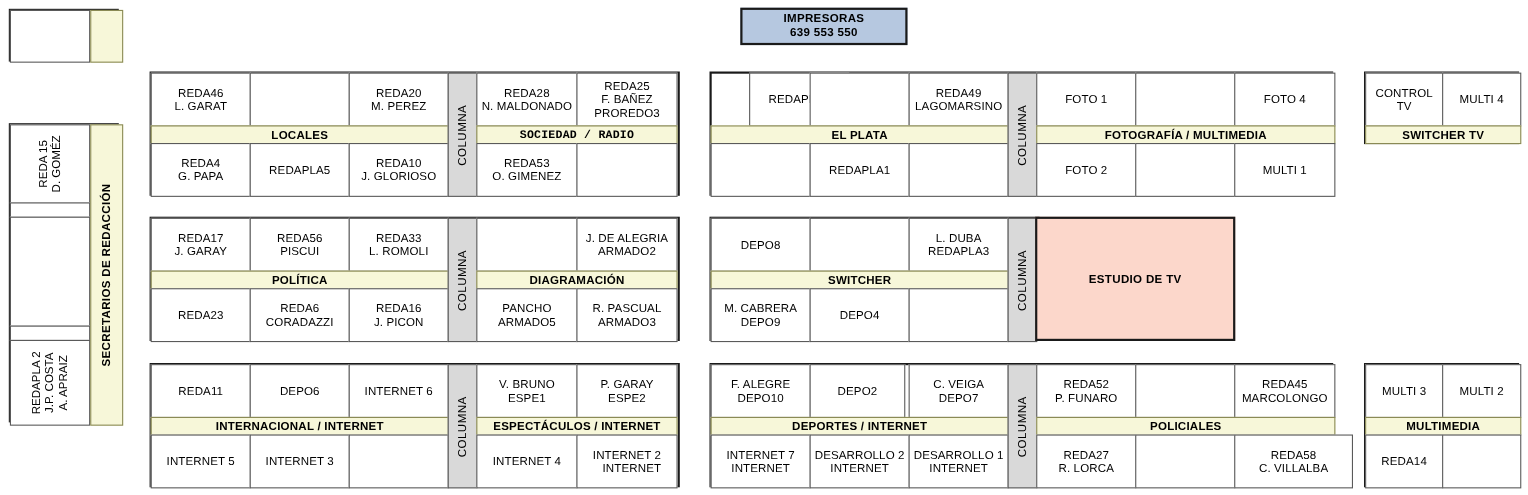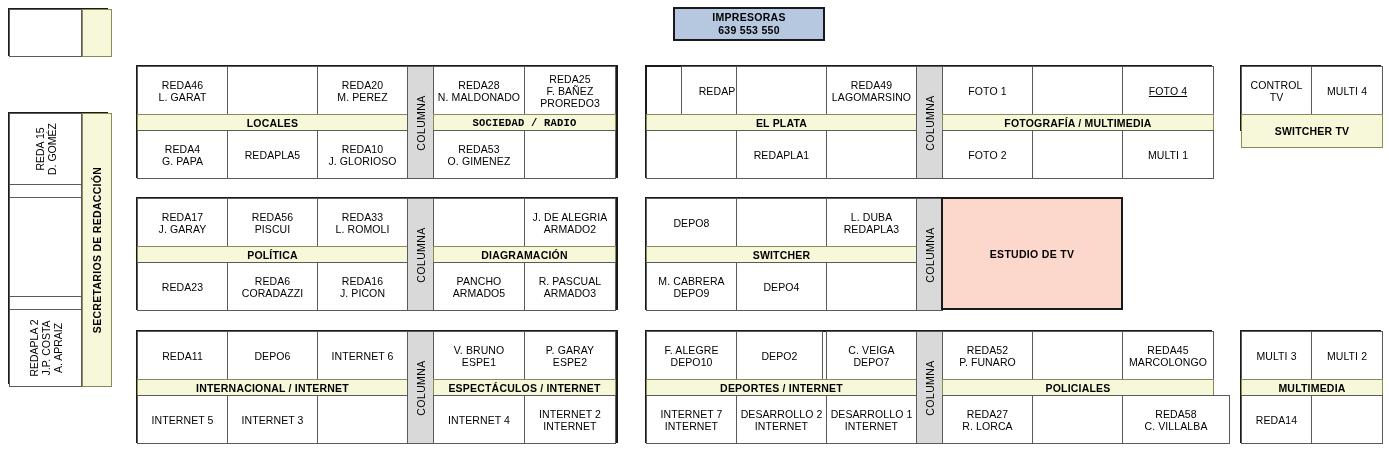--- a/index.html
+++ b/index.html
@@ -168,31 +168,31 @@
 LAGOMARSINO</div>
   <div class="band abs" style="left:-1px;top:47px;width:271px;height:17px;">EL PLATA</div>
   <div class="cell abs" style="left:-1px;top:63px;width:91px;height:49px;"></div>
   <div class="cell abs" style="left:89px;top:63px;width:91px;height:49px;">REDAPLA1</div>
   <div class="cell abs" style="left:179px;top:63px;width:91px;height:49px;"></div>
   <div class="columna abs" style="left:269px;top:-1px;width:27px;height:113px;">
     <span>COLUMNA</span>
   </div>
   <div class="cell abs" style="left:295px;top:-1px;width:91px;height:49px;">FOTO 1</div>
   <div class="cell abs" style="left:385px;top:-1px;width:91px;height:49px;"></div>
-  <div class="cell abs" style="left:475px;top:-1px;width:92px;height:49px;text-decoration:underline;">FOTO 4</div>
+  <div class="cell abs" style="left:475px;top:-1px;width:92px;height:49px;">FOTO 4</div>
   <div class="band abs" style="left:295px;top:47px;width:272px;height:17px;">FOTOGRAFÍA / MULTIMEDIA</div>
   <div class="cell abs" style="left:295px;top:63px;width:91px;height:49px;">FOTO 2</div>
   <div class="cell abs" style="left:385px;top:63px;width:91px;height:49px;"></div>
   <div class="cell abs" style="left:475px;top:63px;width:92px;height:49px;">MULTI 1</div>
 </div>
 
 <div class="blockframe abs" style="left:1240px;top:65px;width:141px;height:66px;">
   <div class="cell abs" style="left:-1px;top:-1px;width:71px;height:49px;">CONTROL TV</div>
   <div class="cell abs" style="left:69px;top:-1px;width:72px;height:49px;">MULTI 4</div>
-  <div class="band abs" style="left:-1px;top:47px;width:142px;height:34px;">SWITCHER TV</div>
+  <div class="band abs" style="left:-1px;top:47px;width:142px;height:17px;">SWITCHER TV</div>
 </div>
 
 <div class="blockframe abs" style="left:136px;top:197px;width:482px;height:113px;">
   <div class="cell abs" style="left:-1px;top:-1px;width:91px;height:49px;">REDA17
 J. GARAY</div>
   <div class="cell abs" style="left:89px;top:-1px;width:91px;height:49px;">REDA56
 PISCUI</div>
   <div class="cell abs" style="left:179px;top:-1px;width:91px;height:49px;">REDA33
 L. ROMOLI</div>
   <div class="band abs" style="left:-1px;top:47px;width:271px;height:17px;">POLÍTICA</div>
@@ -240,21 +240,21 @@
   <div class="cell abs" style="left:179px;top:63px;width:91px;height:49px;"></div>
   <div class="columna abs" style="left:269px;top:-1px;width:27px;height:113px;">
     <span>COLUMNA</span>
   </div>
   <div class="cell abs" style="left:295px;top:-1px;width:92px;height:49px;">V. BRUNO
 ESPE1</div>
   <div class="cell abs" style="left:386px;top:-1px;width:92px;height:49px;">P. GARAY
 ESPE2</div>
   <div class="band abs" style="left:295px;top:47px;width:183px;height:17px;">ESPECTÁCULOS / INTERNET</div>
   <div class="cell abs" style="left:295px;top:63px;width:92px;height:49px;">INTERNET 4</div>
-  <div class="cell abs" style="left:386px;top:63px;width:92px;height:49px;">INTERNET 2
+  <div class="cell abs" style="left:386px;top:63px;width:92px;height:49px;text-align:right;">INTERNET 2
 INTERNET</div>
 </div>
 
 <div class="blockframe abs" style="left:645px;top:330px;width:567px;height:113px;">
   <div class="cell abs" style="left:-1px;top:-1px;width:91px;height:49px;">F. ALEGRE
 DEPO10</div>
   <div class="cell abs" style="left:89px;top:-1px;width:87px;height:49px;">DEPO2</div>
   <div class="cell abs" style="left:179px;top:-1px;width:91px;height:49px;">C. VEIGA
 DEPO7</div>
   <div class="band abs" style="left:-1px;top:47px;width:271px;height:17px;">DEPORTES / INTERNET</div>

